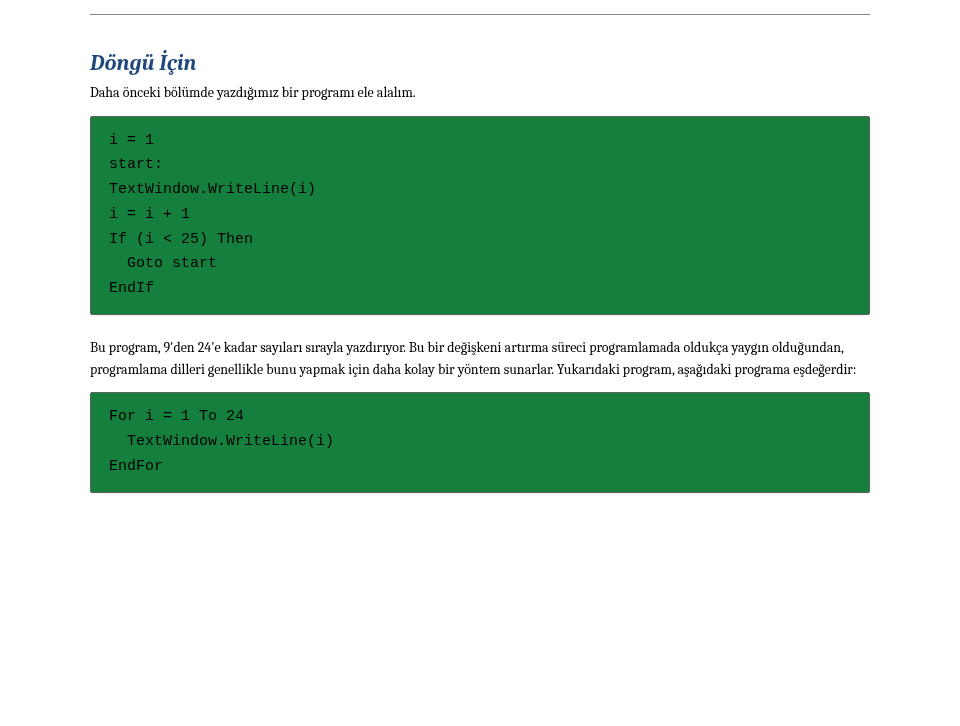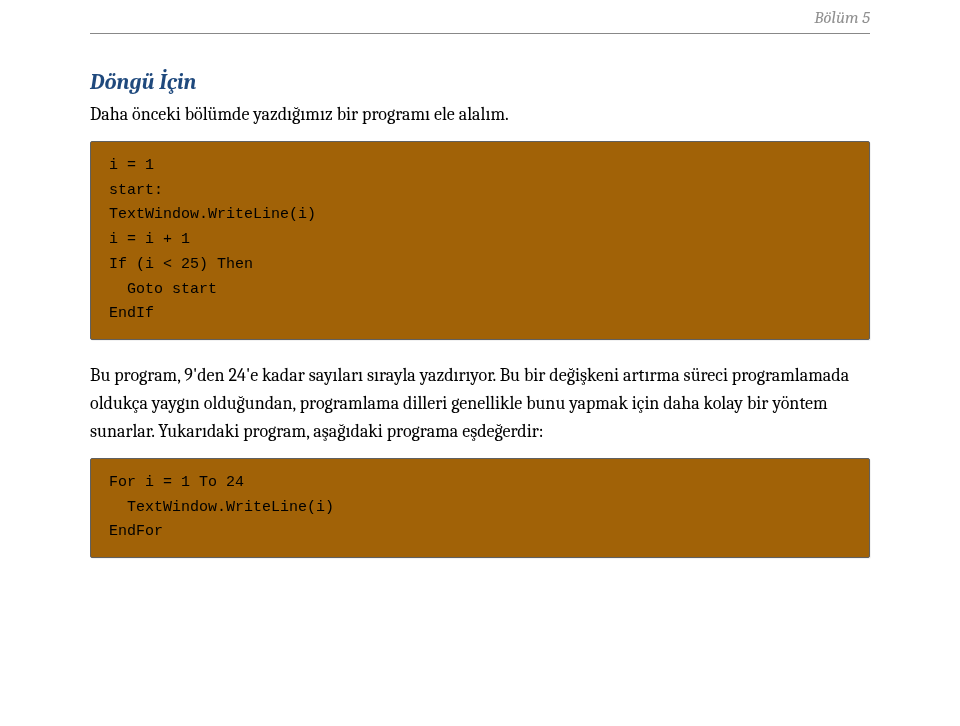--- a/index.html
+++ b/index.html
@@ -36,45 +36,44 @@
   }
   .section-heading {
     font-size: 22px;
     font-weight: bold;
     font-style: italic;
     color: #1F497D;
     font-family: Cambria, Georgia, serif;
     margin-bottom: 6px;
   }
   .body-text {
-    font-size: 18px;
+    font-size: 14px;
     line-height: 1.55;
     color: #000000;
     font-family: Cambria, Georgia, serif;
     margin-bottom: 12px;
   }
   .code-block {
     border: 1.5px solid #606060;
-    background: #a16207;
+    background: #15803d;
     border-radius: 2px;
     padding: 12px 18px;
     margin: 10px 0 22px 0;
     font-family: Consolas, "Courier New", monospace;
     font-size: 15px;
     line-height: 1.65;
     color: #000000;
     white-space: pre;
     box-shadow: 1px 1px 0 rgba(0,0,0,0.05);
   }
 </style>
 </head>
 <body>
 
 <div class="header-area">
-  <div class="chapter-label">Bölüm 5</div>
 </div>
 <hr class="rule">
 
 <div class="section-heading">Döngü İçin</div>
 <div class="body-text">Daha önceki bölümde yazdığımız bir programı ele alalım.</div>
 
 <div class="code-block">i = 1
 start:
 TextWindow.WriteLine(i)
 i = i + 1

